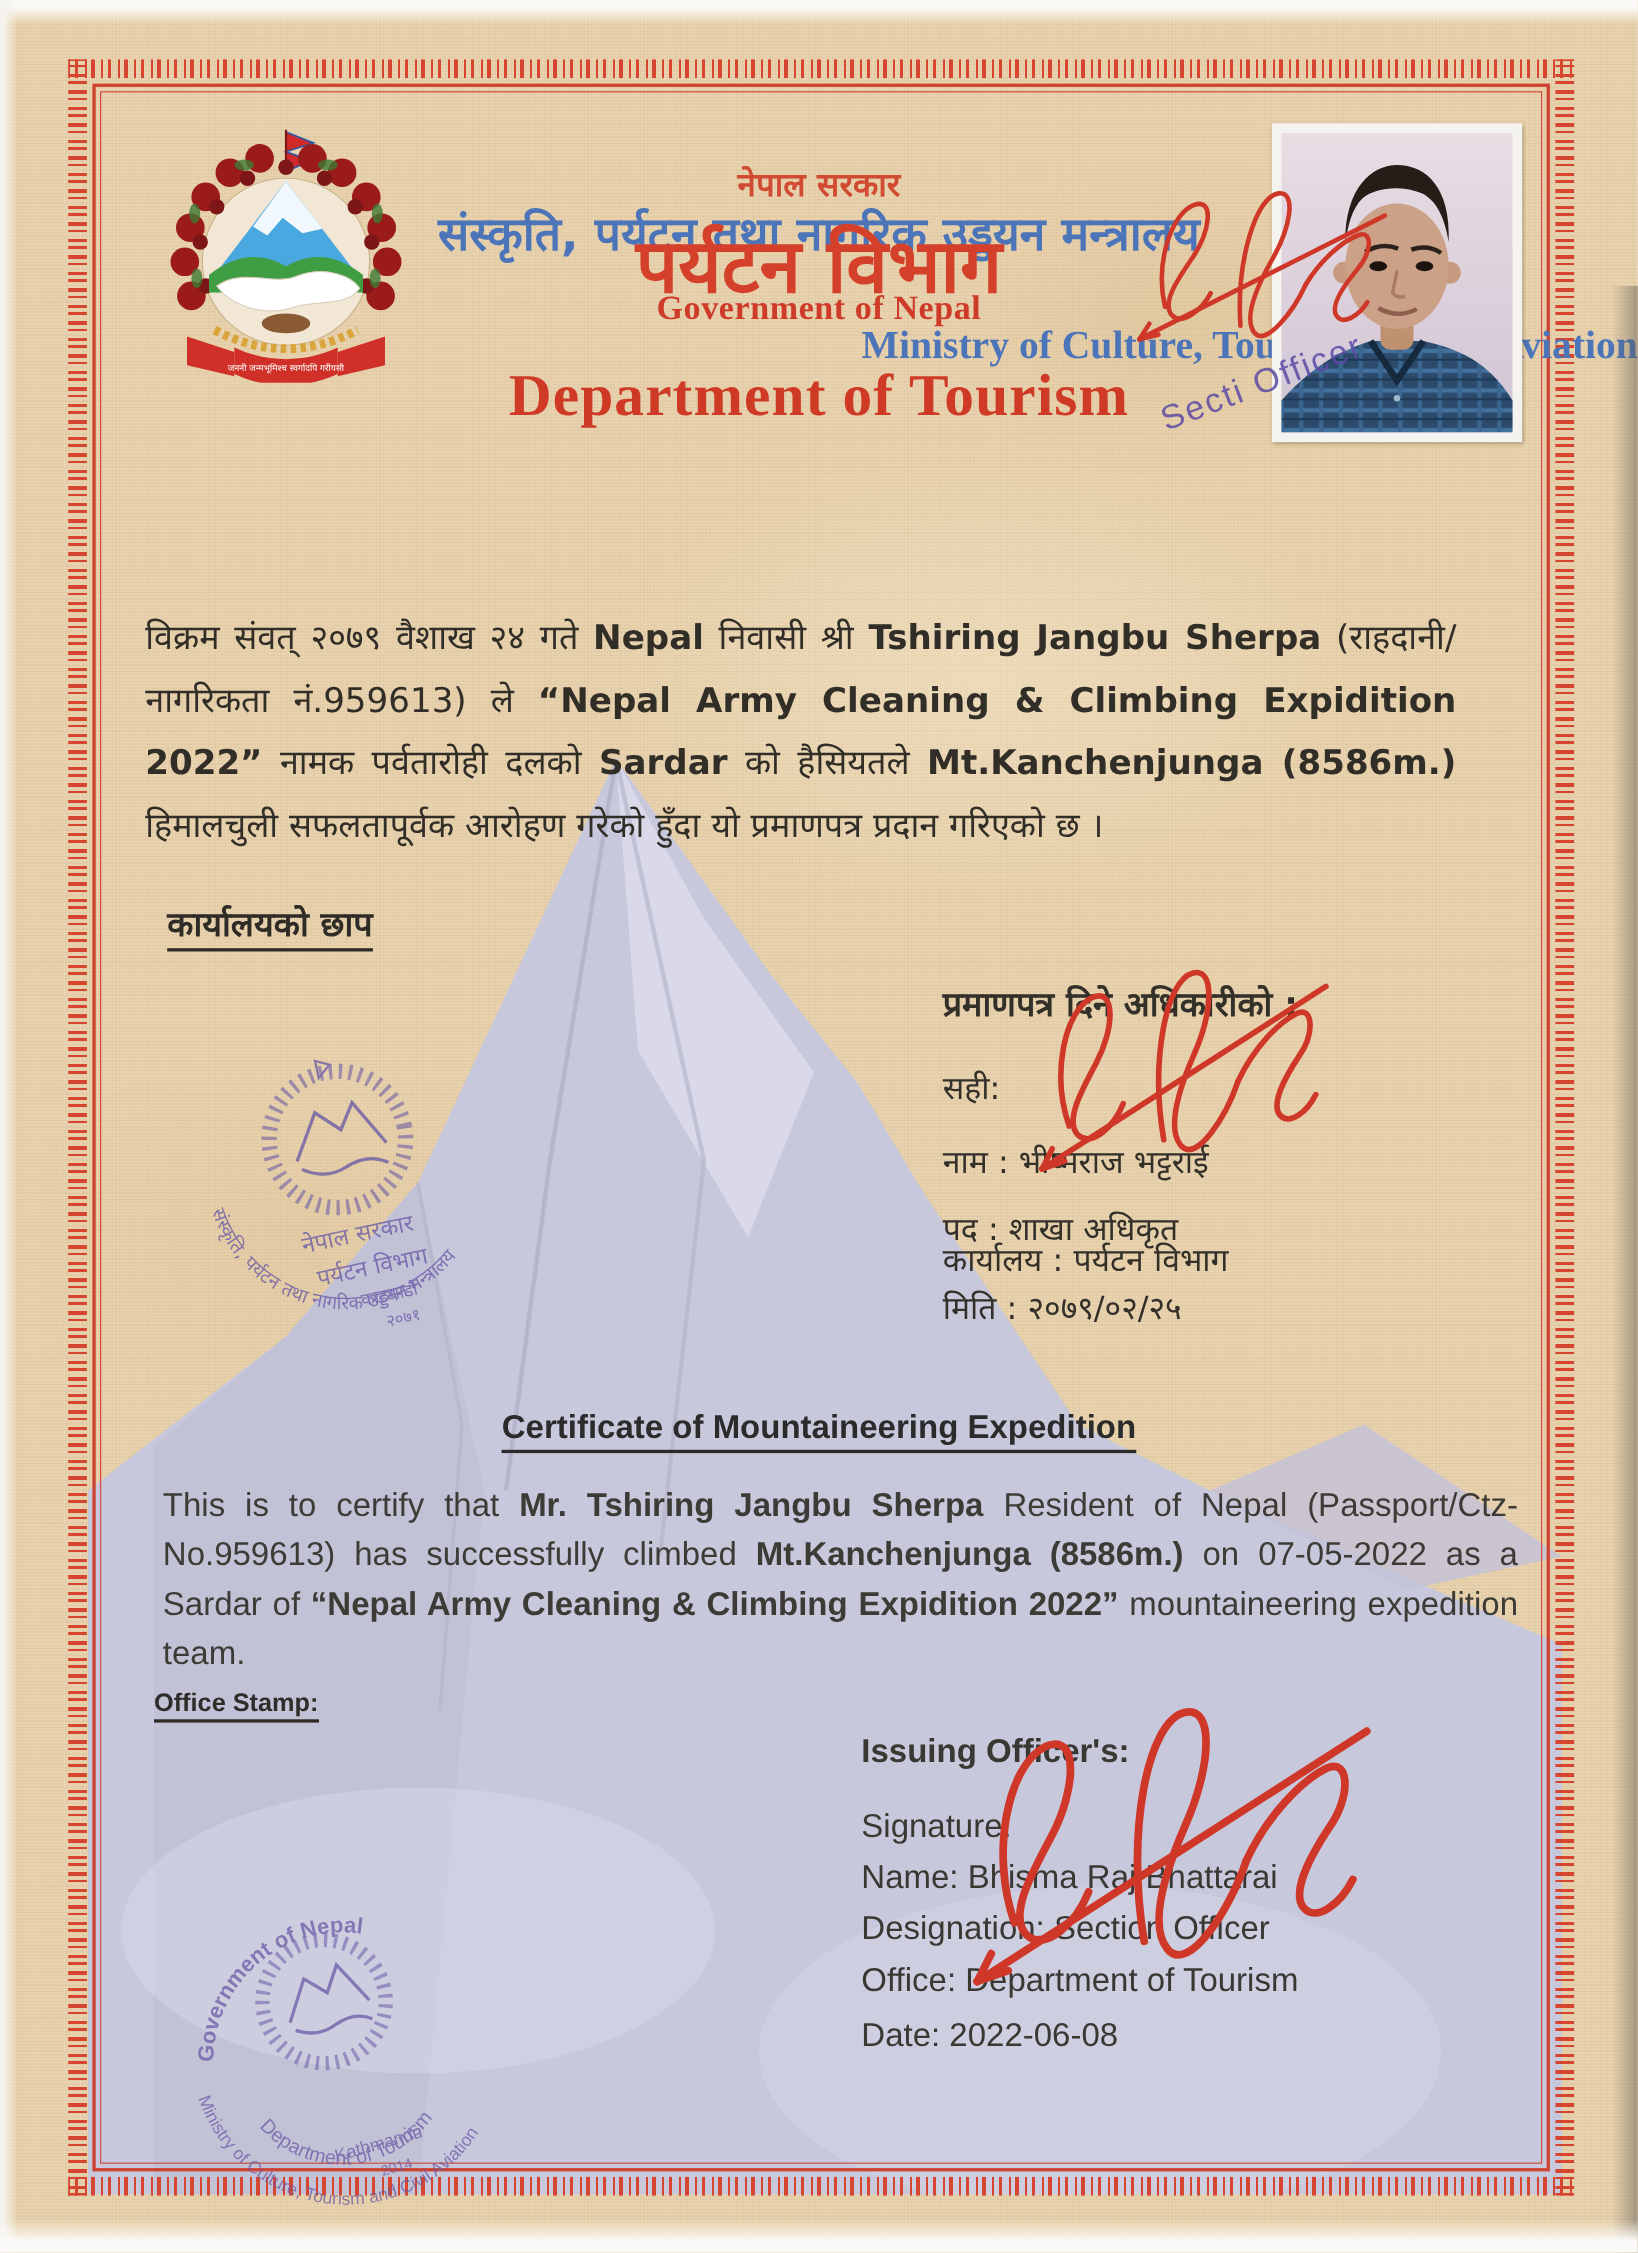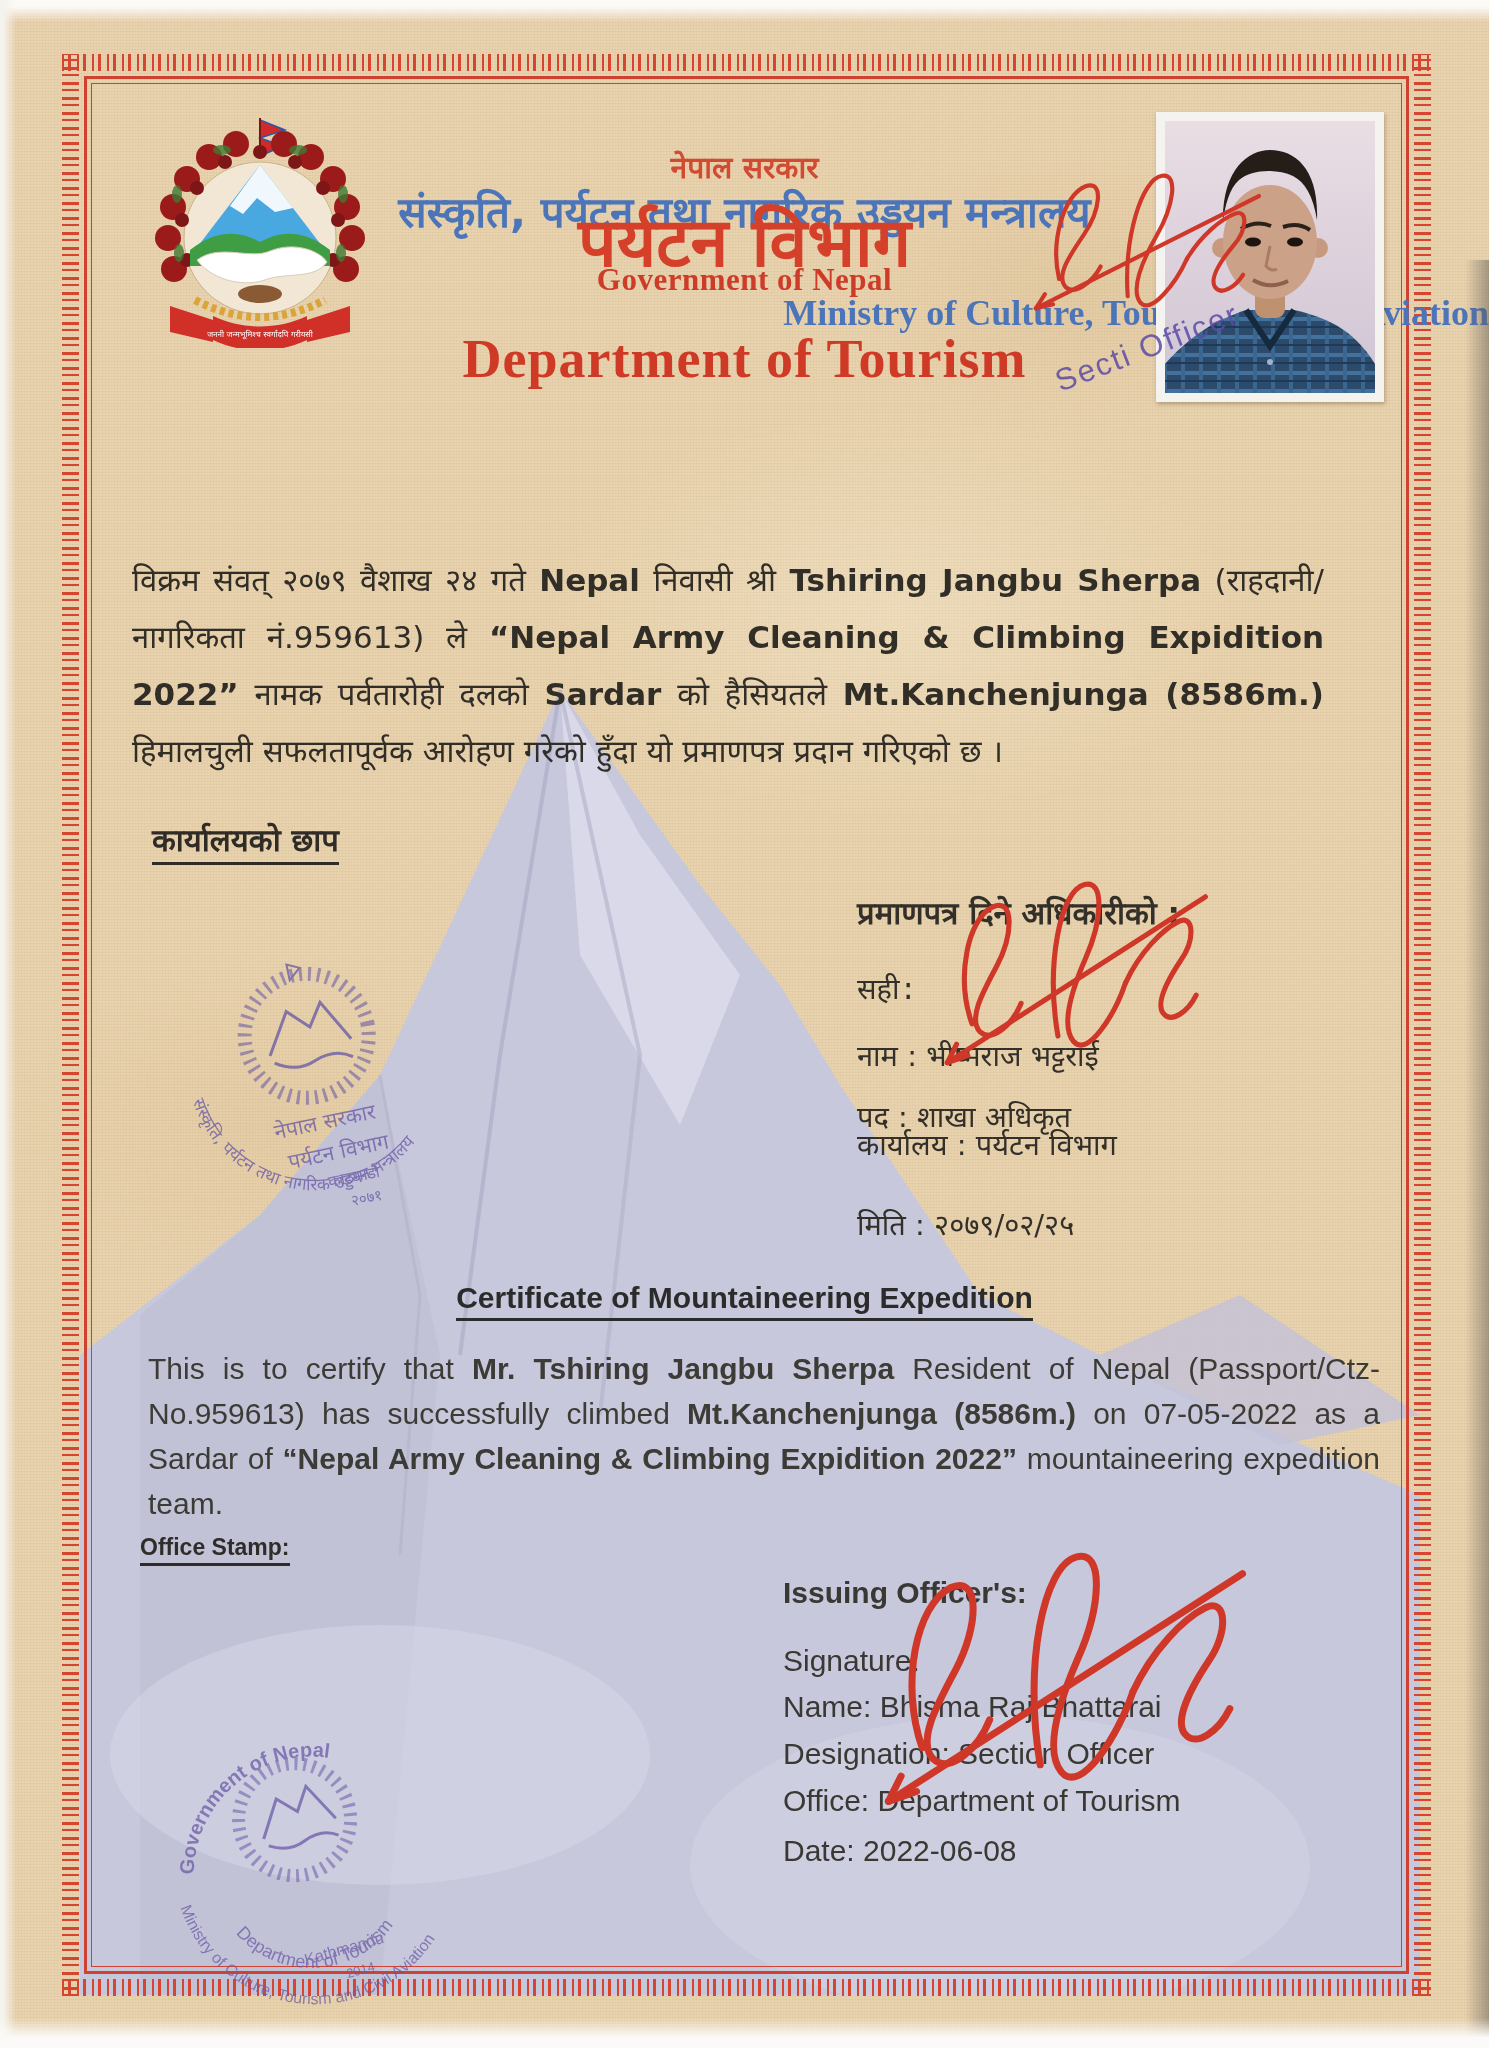--- a/index.html
+++ b/index.html
@@ -207,25 +207,25 @@
         </defs>
       <text font-size="17"><textPath href="#npArc">संस्कृति, पर्यटन तथा नागरिक उड्डयन मन्त्रालय</textPath></text>
       <text x="155" y="205" text-anchor="middle" font-size="21">नेपाल सरकार</text>
       <text x="162" y="237" text-anchor="middle" font-size="21">पर्यटन विभाग</text>
       <text x="172" y="263" text-anchor="middle" font-size="16">काठमाडौं</text>
       <text x="180" y="286" text-anchor="middle" font-size="15">२०७१</text>
     </g>
   </svg>
 
   <div class="abs np officer-line officer-title" style="top:891px;">प्रमाणपत्र दिने अधिकारीको :</div>
-  <div class="abs np officer-line" style="top:968px;font-family:Liberation Mono, monospace;">सही:</div>
+  <div class="abs np officer-line" style="top:968px;">सही:</div>
   <div class="abs np officer-line" style="top:1035px;">नाम : भीष्मराज भट्टराई</div>
   <div class="abs np officer-line" style="top:1080px;margin-top:16px;">पद : शाखा अधिकृत</div>
   <div class="abs np officer-line" style="top:1124px;">कार्यालय : पर्यटन विभाग</div>
-  <div class="abs np officer-line" style="top:1168px;margin-top:36px;">मिति : २०७९/०२/२५</div>
+  <div class="abs np officer-line" style="top:1168px;">मिति : २०७९/०२/२५</div>
 
   <svg class="abs sig" style="left:905px;top:862px;width:310px;height:215px;">
     <use href="#sig" width="310" height="215"></use>
   </svg>
 
   <div class="abs center en-sans cert-title">
     <span>Certificate of Mountaineering Expedition</span>
   </div>
   <div class="abs en-sans body-en"><span>This is to certify that </span><span class="seg-b">Mr. Tshiring Jangbu Sherpa</span><span> Resident of Nepal (Passport/Ctz-No.959613) has  successfully climbed </span><span class="seg-b">Mt.Kanchenjunga (8586m.)</span><span> on 07-05-2022 as a Sardar of </span><span class="seg-b">“Nepal Army Cleaning &amp; Climbing Expidition 2022”</span><span> mountaineering expedition team.</span></div>
 

